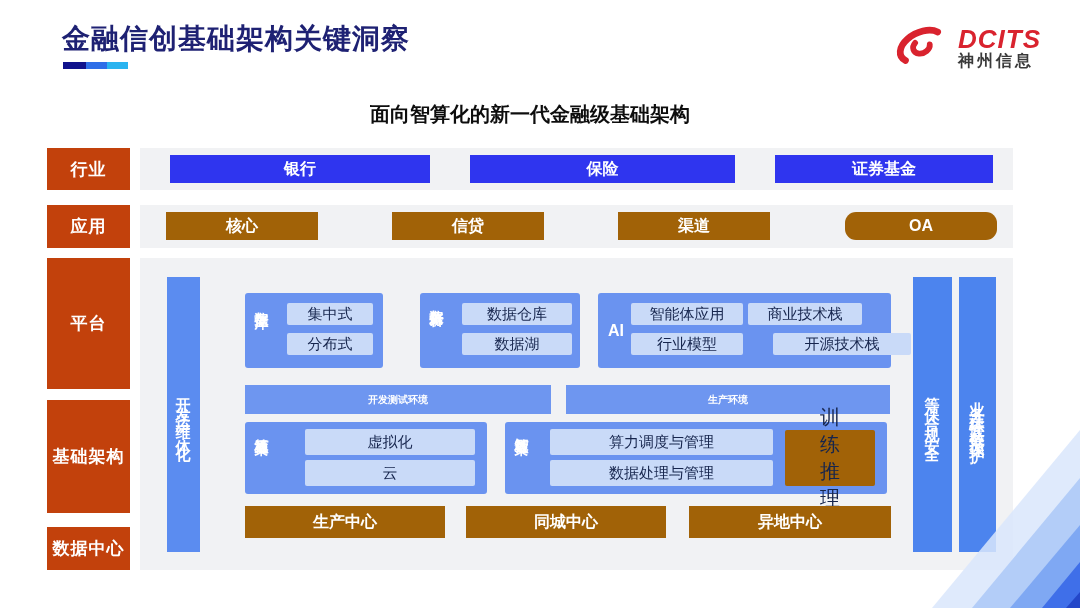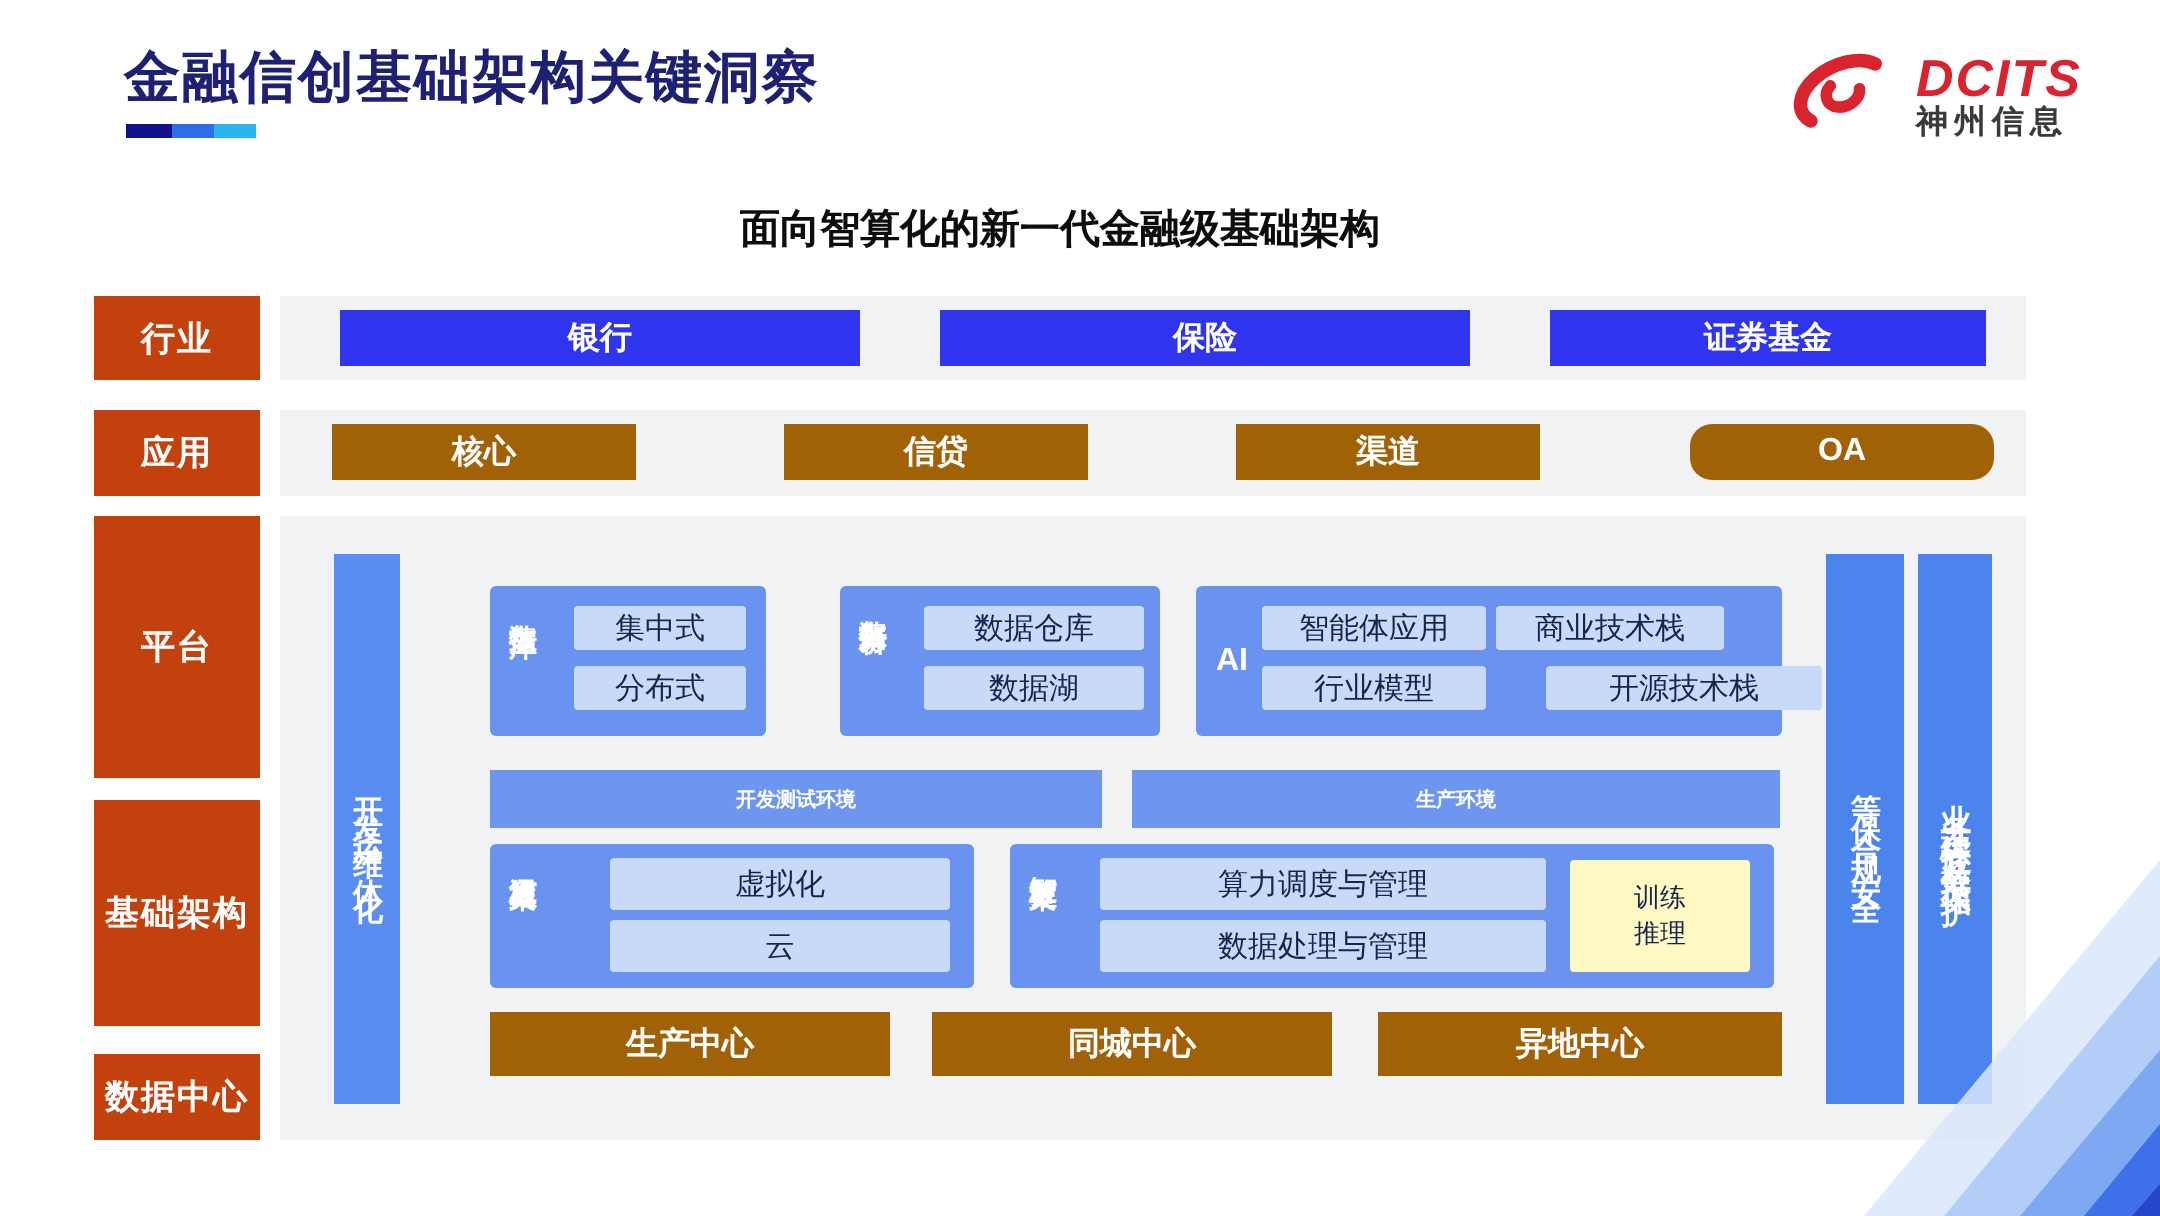--- a/index.html
+++ b/index.html
@@ -49,21 +49,21 @@
   
   .group { position:absolute; background:#6a93f0; border-radius:3px; }
   .glabel { position:absolute; color:#fff; font-weight:bold; font-size:14px; }
   .glabel.vtext { letter-spacing:1px; }
   .chip { position:absolute; background:#c9daf8; border-radius:2px; color:#16254d; font-size:15px;
     display:flex; align-items:center; justify-content:center; }
 
   .ai-label { position:absolute; left:10px; top:0; bottom:0; display:flex; align-items:center;
     color:#fff; font-weight:bold; font-size:16px; }
 
-  .trainbox { position:absolute; background:#fef9c3; border-radius:2px; color:#16254d; font-size:13px;
+  .trainbox { position:absolute; background:#a16207; border-radius:2px; color:#16254d; font-size:20px;
     display:flex; align-items:center; justify-content:center; text-align:center; line-height:1.35; }
   .trainbox .inner { width:34px; }
 
   .corner { position:absolute; right:0; bottom:0; pointer-events:none; }
 </style>
 </head>
 <body>
 
 <div class="slide">
 

